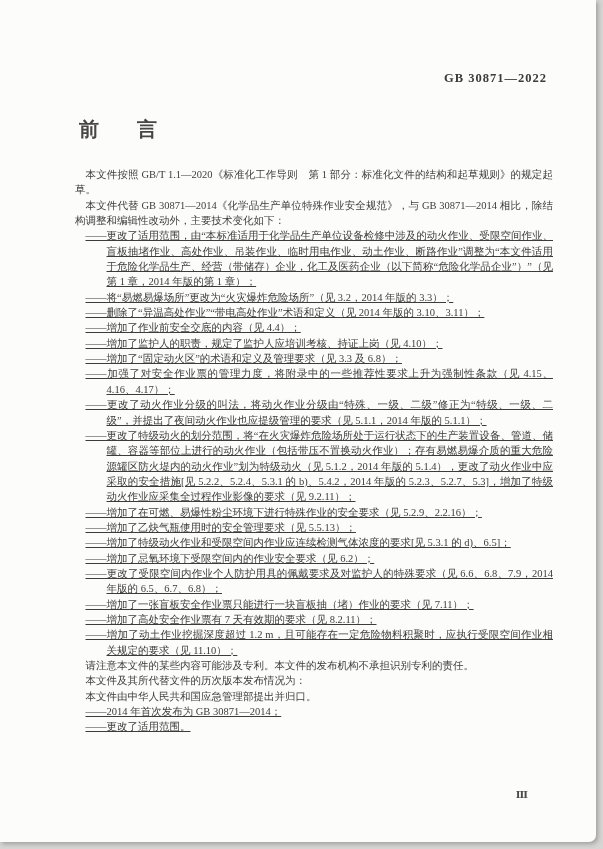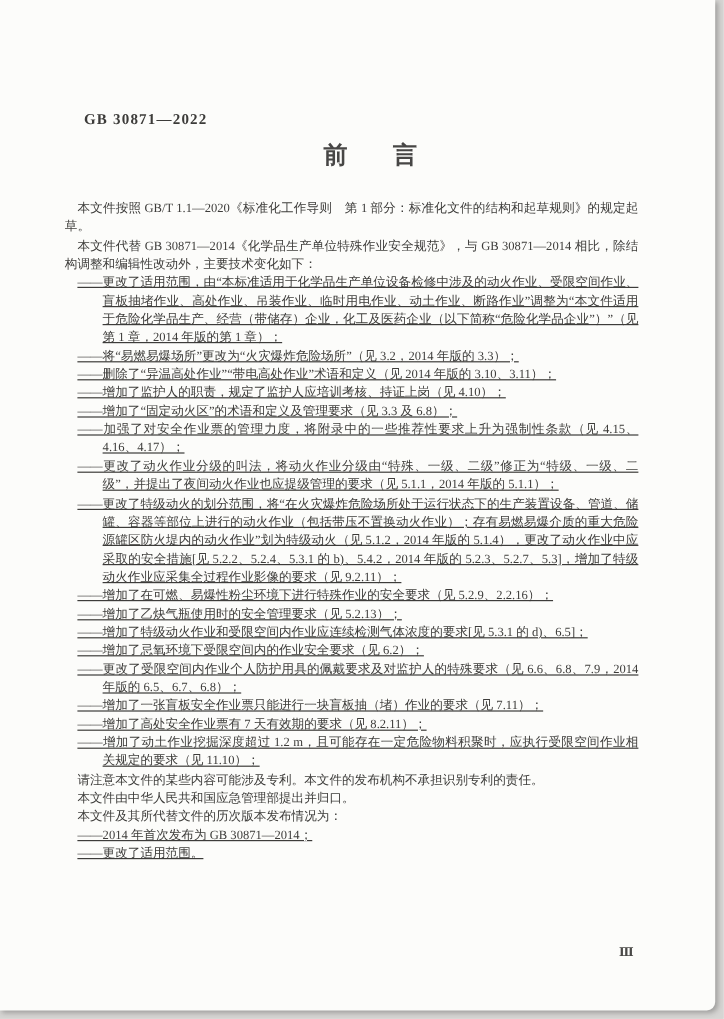--- a/index.html
+++ b/index.html
@@ -21,44 +21,45 @@
     left: 0;
     top: 0;
     width: 596px;
     height: 842px;
     background: #fcfcfa;
     border-radius: 0 0 7px 0;
     box-shadow: 2px 2px 4px rgba(60,60,60,0.35);
   }
   .std-number {
     position: absolute;
-    top: 92px;
+    top: 71px;
     left: 70px;
     width: 477px;
+    text-align: right;
     font-size: 12.5px;
     font-weight: bold;
     letter-spacing: 1px;
     color: #3c3b39;
   }
   .doc-title {
     position: absolute;
     top: 116px;
     left: 70px;
     width: 477px;
-    text-align: center;
+    text-align: left;
     font-size: 20px;
     font-weight: bold;
     letter-spacing: 9px;
     text-indent: 9px;
     color: #474645;
   }
   .body-text {
     position: absolute;
     top: 167px;
-    left: 54px;
+    left: 75px;
     width: 478px;
     font-size: 10.5px;
     line-height: 15.35px;
     color: #3d3c3a;
     text-align: justify;
   }
   .block { margin: 0; }
   .block.para { text-indent: 1em; }
   .block.dash { padding-left: 3em; text-indent: -2em; text-decoration: underline; }
   .page-number {
@@ -81,36 +82,37 @@
     <div class="std-number">GB 30871—2022</div>
 
     <div class="doc-title">前　言</div>
 
     <div class="body-text">
         <div class="block para">本文件按照 GB/T 1.1—2020《标准化工作导则　第 1 部分：标准化文件的结构和起草规则》的规定起草。</div>
         <div class="block para">本文件代替 GB 30871—2014《化学品生产单位特殊作业安全规范》，与 GB 30871—2014 相比，除结构调整和编辑性改动外，主要技术变化如下：</div>
         <div class="block dash">——更改了适用范围，由“本标准适用于化学品生产单位设备检修中涉及的动火作业、受限空间作业、盲板抽堵作业、高处作业、吊装作业、临时用电作业、动土作业、断路作业”调整为“本文件适用于危险化学品生产、经营（带储存）企业，化工及医药企业（以下简称“危险化学品企业”）”（见第 1 章，2014 年版的第 1 章）；</div>
         <div class="block dash">——将“易燃易爆场所”更改为“火灾爆炸危险场所”（见 3.2，2014 年版的 3.3）；</div>
         <div class="block dash">——删除了“异温高处作业”“带电高处作业”术语和定义（见 2014 年版的 3.10、3.11）；</div>
+        <div class="block dash">——增加了作业前安全交底的内容（见 4.4）；</div>
         <div class="block dash">——增加了监护人的职责，规定了监护人应培训考核、持证上岗（见 4.10）；</div>
         <div class="block dash">——增加了“固定动火区”的术语和定义及管理要求（见 3.3 及 6.8）；</div>
         <div class="block dash">——加强了对安全作业票的管理力度，将附录中的一些推荐性要求上升为强制性条款（见 4.15、4.16、4.17）；</div>
         <div class="block dash">——更改了动火作业分级的叫法，将动火作业分级由“特殊、一级、二级”修正为“特级、一级、二级”，并提出了夜间动火作业也应提级管理的要求（见 5.1.1，2014 年版的 5.1.1）；</div>
         <div class="block dash">——更改了特级动火的划分范围，将“在火灾爆炸危险场所处于运行状态下的生产装置设备、管道、储罐、容器等部位上进行的动火作业（包括带压不置换动火作业）；存有易燃易爆介质的重大危险源罐区防火堤内的动火作业”划为特级动火（见 5.1.2，2014 年版的 5.1.4），更改了动火作业中应采取的安全措施[见 5.2.2、5.2.4、5.3.1 的 b)、5.4.2，2014 年版的 5.2.3、5.2.7、5.3]，增加了特级动火作业应采集全过程作业影像的要求（见 9.2.11）；</div>
         <div class="block dash">——增加了在可燃、易爆性粉尘环境下进行特殊作业的安全要求（见 5.2.9、2.2.16）；</div>
-        <div class="block dash">——增加了乙炔气瓶使用时的安全管理要求（见 5.2.13）；</div>
+        <div class="block dash">——增加了乙炔气瓶使用时的安全管理要求（见 5.5.13）；</div>
         <div class="block dash">——增加了特级动火作业和受限空间内作业应连续检测气体浓度的要求[见 5.3.1 的 d)、6.5]；</div>
         <div class="block dash">——增加了忌氧环境下受限空间内的作业安全要求（见 6.2）；</div>
         <div class="block dash">——更改了受限空间内作业个人防护用具的佩戴要求及对监护人的特殊要求（见 6.6、6.8、7.9，2014 年版的 6.5、6.7、6.8）；</div>
         <div class="block dash">——增加了一张盲板安全作业票只能进行一块盲板抽（堵）作业的要求（见 7.11）；</div>
         <div class="block dash">——增加了高处安全作业票有 7 天有效期的要求（见 8.2.11）；</div>
         <div class="block dash">——增加了动土作业挖掘深度超过 1.2 m，且可能存在一定危险物料积聚时，应执行受限空间作业相关规定的要求（见 11.10）；</div>
         <div class="block para">请注意本文件的某些内容可能涉及专利。本文件的发布机构不承担识别专利的责任。</div>
+        <div class="block para">本文件及其所代替文件的历次版本发布情况为：</div>
         <div class="block para">本文件由中华人民共和国应急管理部提出并归口。</div>
-        <div class="block para">本文件及其所代替文件的历次版本发布情况为：</div>
         <div class="block dash">——2014 年首次发布为 GB 30871—2014；</div>
         <div class="block dash">——更改了适用范围。</div>
       </div>
 
     <div class="page-number">Ⅲ</div>
 
   </div>
 </div>
 
 </body></html>

